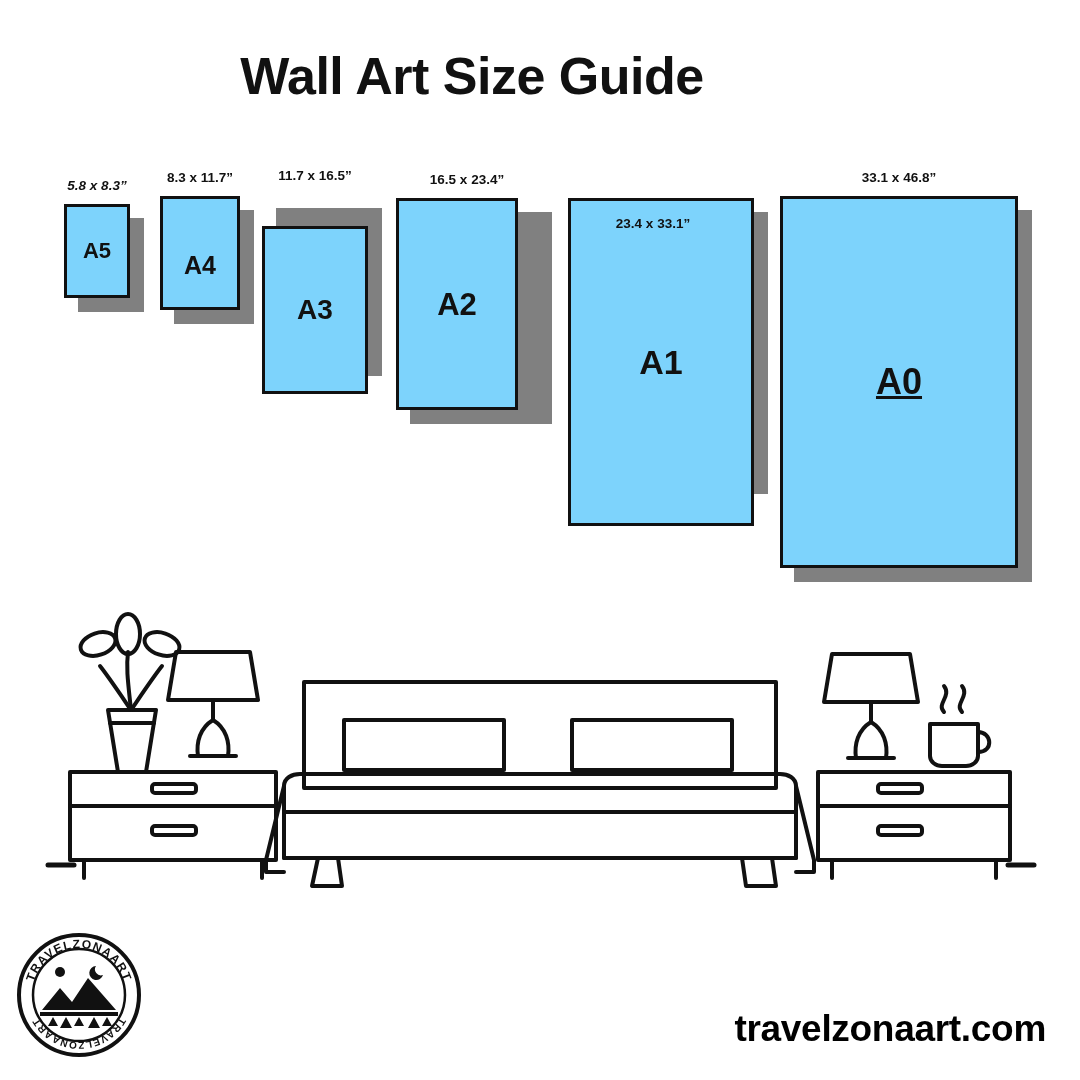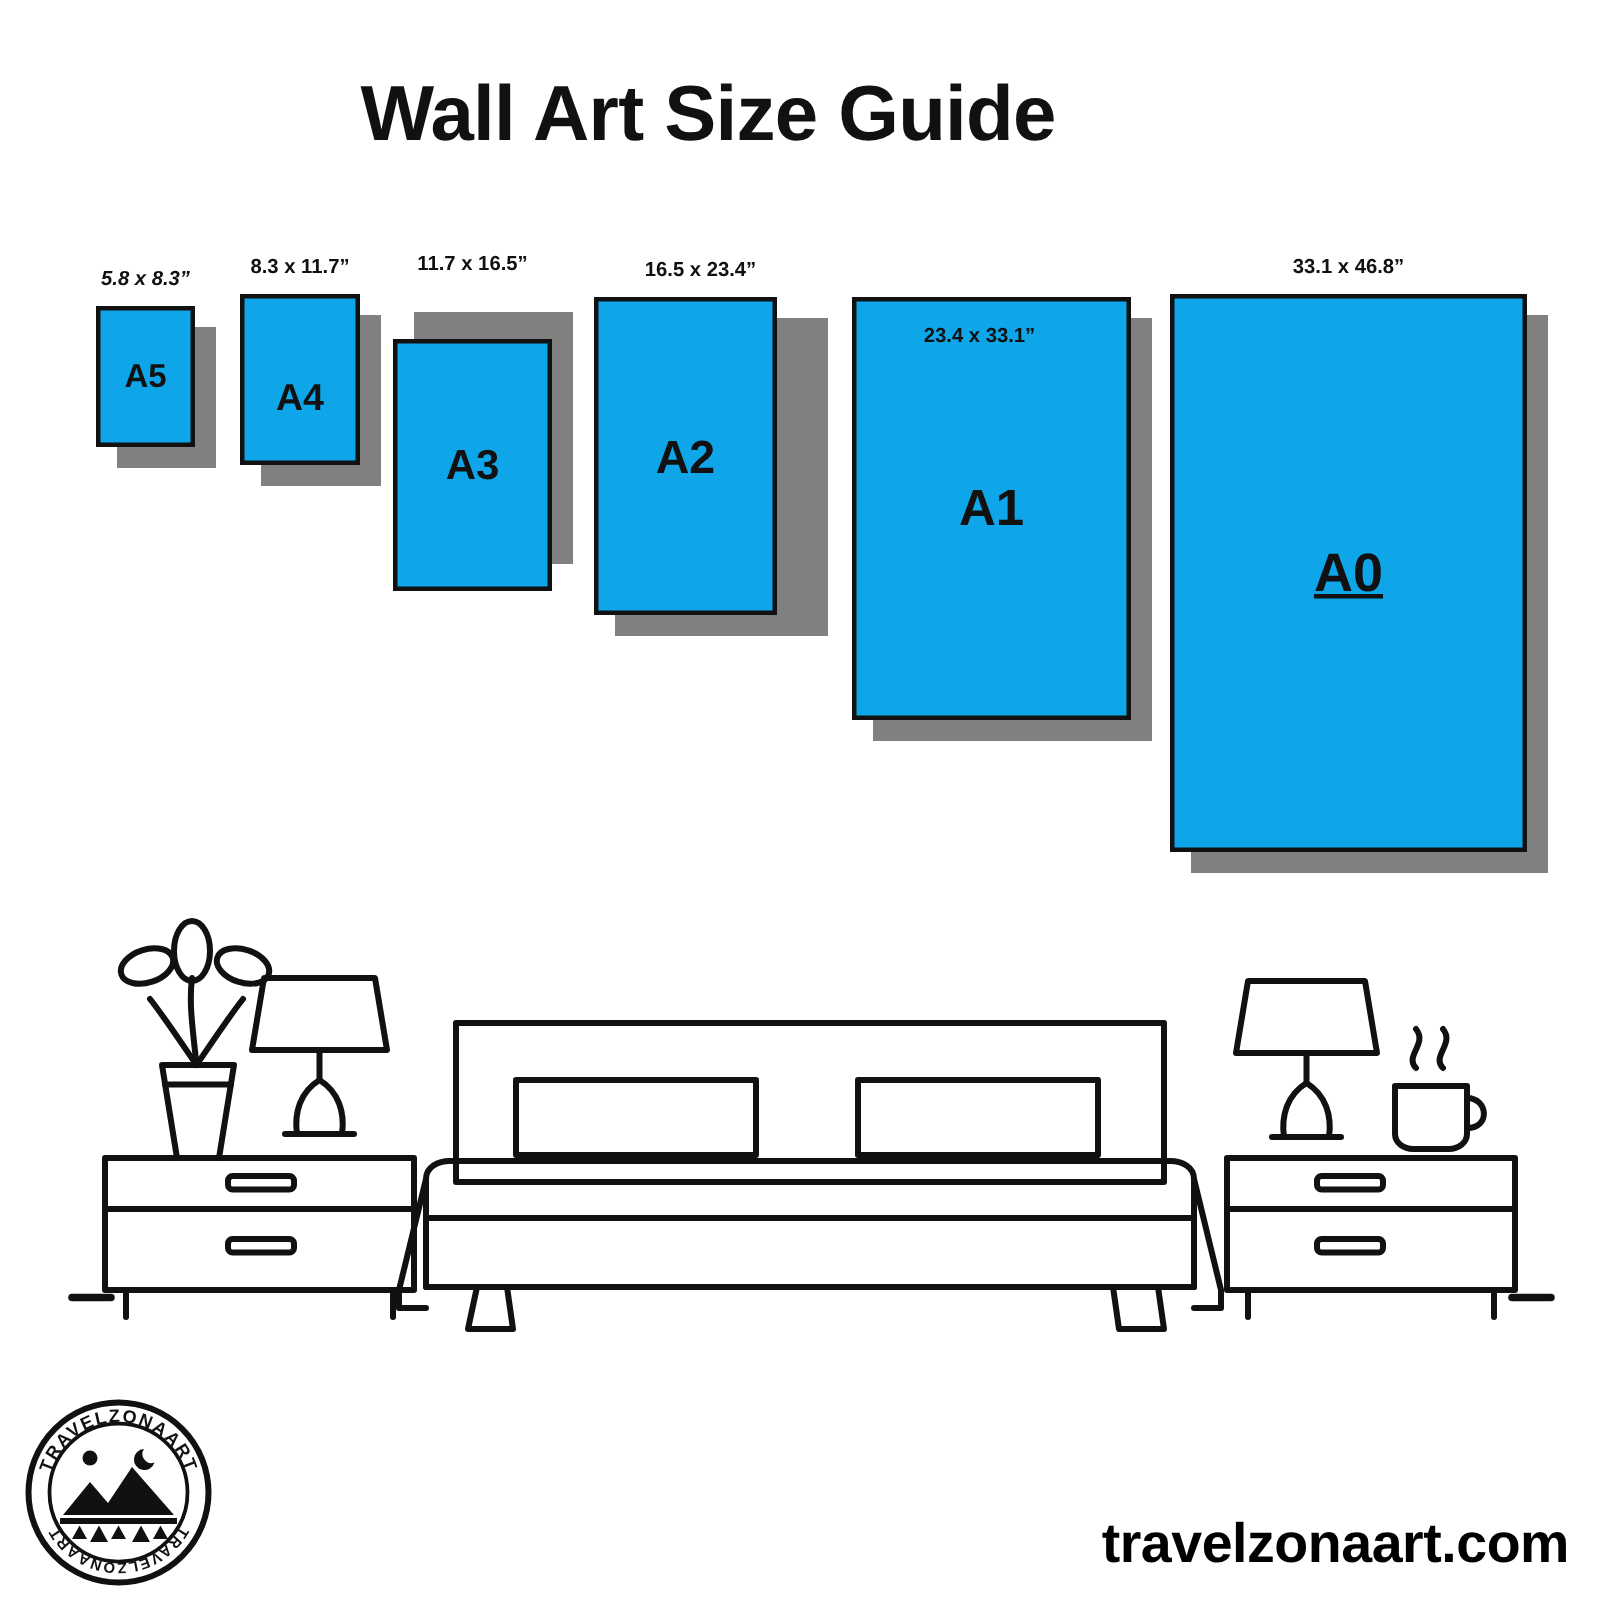--- a/index.html
+++ b/index.html
@@ -29,21 +29,21 @@
   
   .frame-group {
     position: absolute;
   }
   .frame-shadow {
     position: absolute;
     background: #808080;
   }
   .frame-box {
     position: absolute;
-    background: #0ea5e9;
+    background: #7dd3fc;
     border: 3px solid #111111;
     box-sizing: border-box;
     display: flex;
     align-items: center;
     justify-content: center;
   }
   .frame-label {
     font-weight: bold;
     color: #111111;
     line-height: 1;
@@ -113,21 +113,21 @@
     </div>
     <div class="frame-group" style="left: 0px; top: 0px;">
       <div class="frame-shadow" style="left: 410px; top: 212px; width: 142px; height: 212px;"></div>
       <div class="frame-box" style="left: 396px; top: 198px; width: 122px; height: 212px; text-align: right;">
         <div class="frame-label" style="font-size: 31px;">A2</div>
       </div>
       <div class="frame-dim" style="left: 356px; top: 172px; width: 222px;">16.5 x 23.4”</div>
     </div>
     <div class="frame-group" style="left: 0px; top: 0px;">
       <div class="frame-shadow" style="left: 582px; top: 212px; width: 186px; height: 282px;"></div>
-      <div class="frame-box" style="left: 568px; top: 198px; width: 186px; height: 282px;">
+      <div class="frame-box" style="left: 568px; top: 198px; width: 186px; height: 328px;">
         <div class="frame-label" style="font-size: 34px;">A1</div>
       </div>
       <div class="frame-dim" style="left: 520px; top: 172px; width: 266px; margin-top: 44px;">23.4 x 33.1”</div>
     </div>
     <div class="frame-group" style="left: 0px; top: 0px;">
       <div class="frame-shadow" style="left: 794px; top: 210px; width: 238px; height: 372px;"></div>
       <div class="frame-box" style="left: 780px; top: 196px; width: 238px; height: 372px;">
         <div class="frame-label" style="font-size: 36px; text-decoration: underline;">A0</div>
       </div>
       <div class="frame-dim" style="left: 740px; top: 170px; width: 318px;">33.1 x 46.8”</div>

